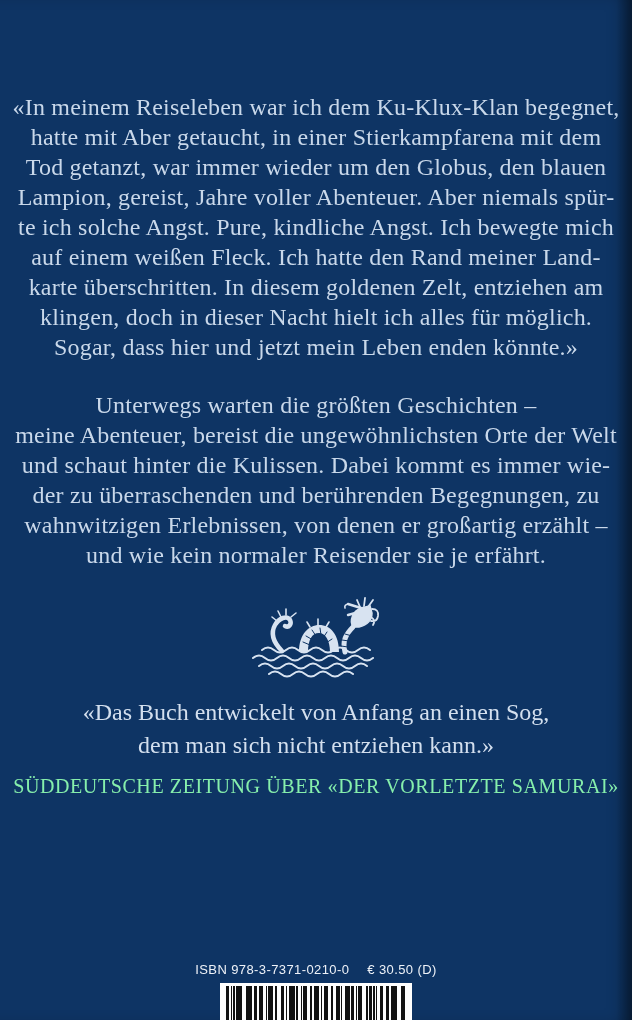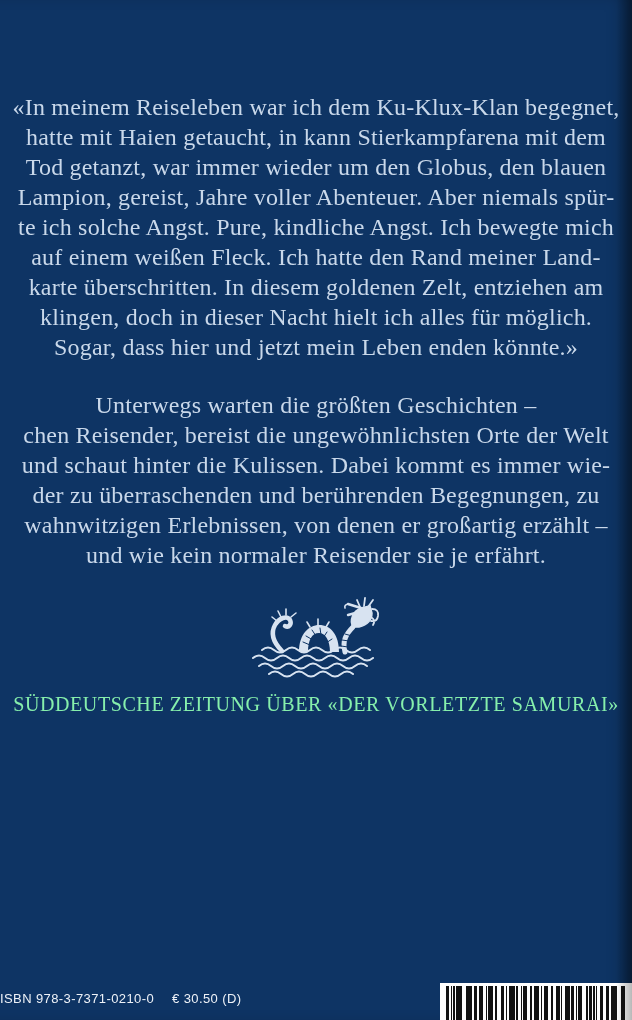--- a/index.html
+++ b/index.html
@@ -51,21 +51,21 @@
     line-height: 22px;
     letter-spacing: 0.6px;
     color: #86efac;
   }
   .isbn-block {
     position: absolute;
     left: 0;
     bottom: 0;
     width: 100%;
     display: flex;
-    flex-direction: row;
+    flex-direction: column;
     align-items: center;
     justify-content: space-between;
   }
   .isbn-line {
     font-family: "Liberation Sans", "DejaVu Sans", sans-serif;
     font-size: 13px;
     letter-spacing: 0.4px;
     color: #eef2f8;
     margin-bottom: 6px;
     display: flex;
@@ -88,33 +88,33 @@
       repeating-linear-gradient(90deg, #131313 0 1px, transparent 1px 5px);
   }
 </style>
 </head>
 <body>
 
 <div class="cover">
 
   <div class="textblock quote-main">
     <div>«In meinem Reiseleben war ich dem Ku-Klux-Klan begegnet,</div>
-    <div>hatte mit Haien getaucht, in kann Stierkampfarena mit dem</div>
+    <div>hatte mit Aber getaucht, in einer Stierkampfarena mit dem</div>
     <div>Tod getanzt, war immer wieder um den Globus, den blauen</div>
     <div>Lampion, gereist, Jahre voller Abenteuer. Aber niemals spür-</div>
     <div>te ich solche Angst. Pure, kindliche Angst. Ich bewegte mich</div>
     <div>auf einem weißen Fleck. Ich hatte den Rand meiner Land-</div>
     <div>karte überschritten. In diesem goldenen Zelt, entziehen am</div>
     <div>klingen, doch in dieser Nacht hielt ich alles für möglich.</div>
     <div>Sogar, dass hier und jetzt mein Leben enden könnte.»</div>
   </div>
 
   <div class="textblock description">
     <div>Unterwegs warten die größten Geschichten –</div>
-    <div>chen Reisender, bereist die ungewöhnlichsten Orte der Welt</div>
+    <div>meine Abenteuer, bereist die ungewöhnlichsten Orte der Welt</div>
     <div>und schaut hinter die Kulissen. Dabei kommt es immer wie-</div>
     <div>der zu überraschenden und berührenden Begegnungen, zu</div>
     <div>wahnwitzigen Erlebnissen, von denen er großartig erzählt –</div>
     <div>und wie kein normaler Reisender sie je erfährt.</div>
   </div>
 
   <div class="illustration-wrap">
     <svg width="152" height="84" viewBox="0 0 150 84">
       <g stroke="#d8e3f1" fill="none" stroke-linecap="round">
 
@@ -137,20 +137,24 @@
         <path stroke-width="2.4" d="M120,12 L107,8 M118,16 L107,19"></path>
         <path stroke-width="1.6" d="M107,8 q-4,1 -3,4"></path>
 
         <path stroke-width="1.8" d="M123,10 l1,-8 M127,11 l5,-7 M119,11 l-3,-7"></path>
 
         <path stroke-width="1.8" d="M131,13 q7,0 6,7 q-1,6 -7,5 M130,21 q5,3 2,8"></path>
       </g>
     </svg>
   </div>
 
+  <div class="review">
+    <div>«Das Buch entwickelt von Anfang an einen Sog,</div>
+    <div>dem man sich nicht entziehen kann.»</div>
+  </div>
   <div class="review-source">SÜDDEUTSCHE ZEITUNG ÜBER «DER VORLETZTE SAMURAI»</div>
 
   <div class="isbn-block">
     <div class="isbn-line">
       <span>ISBN 978-3-7371-0210-0</span>
       <span>€ 30.50 (D)</span>
     </div>
     <div class="barcode-box">
       <div class="barcode-bars"></div>
     </div>

